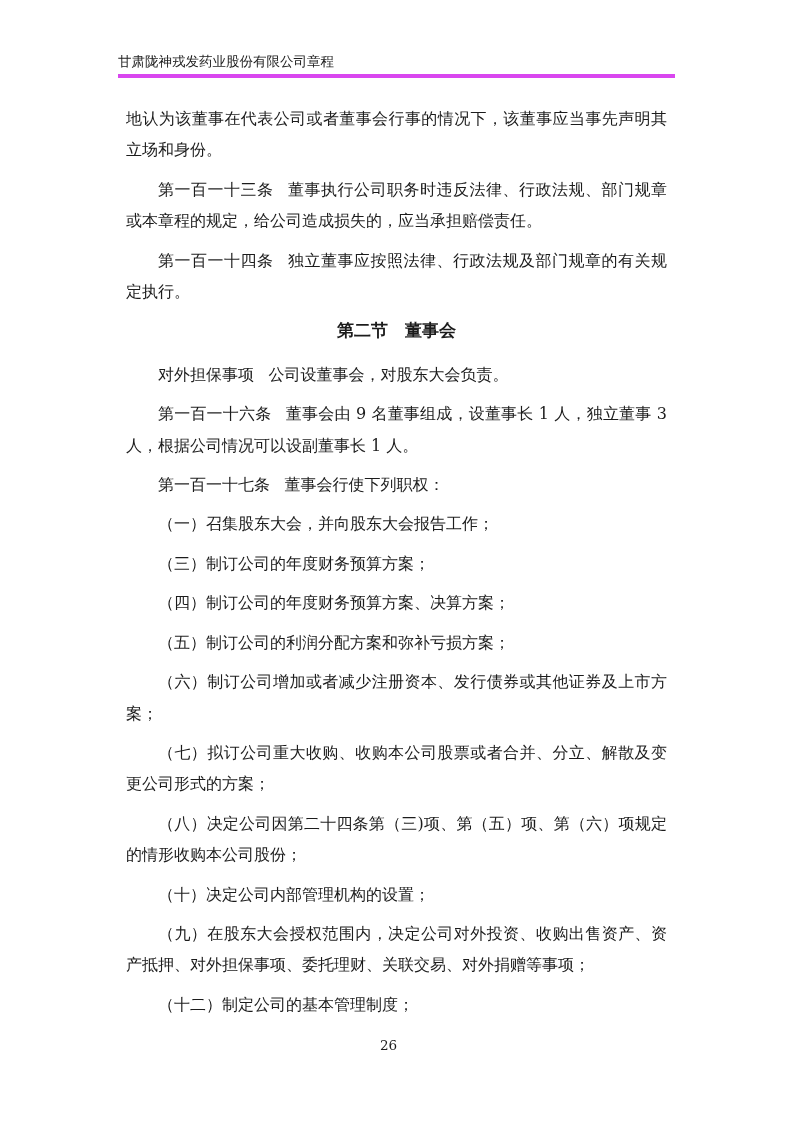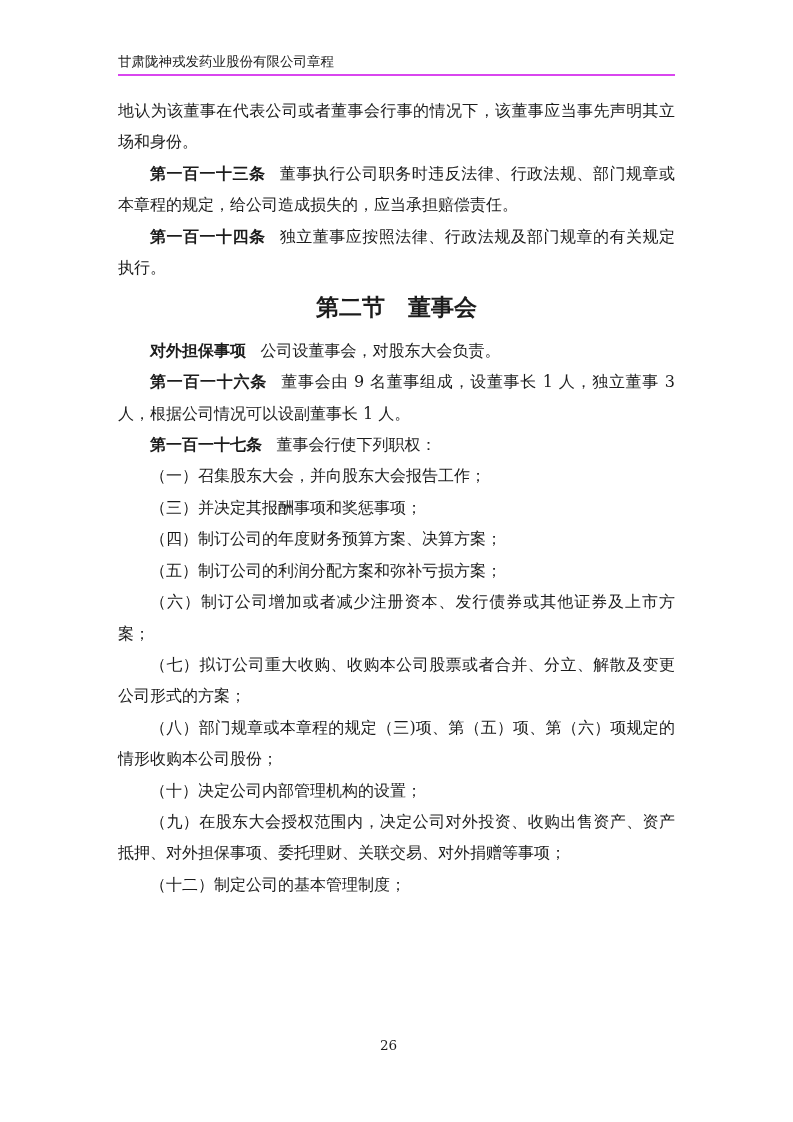--- a/index.html
+++ b/index.html
@@ -17,45 +17,45 @@
     font-family: "DejaVu Serif", "Liberation Serif", serif;
   }
   .page-header {
     position: absolute;
     left: 118px;
     top: 52px;
     width: 557px;
     font-size: 13.5px;
     line-height: 18px;
     padding-bottom: 4px;
-    border-bottom: 2px solid #d946ef;
+    border-bottom: 4px solid #d946ef;
   }
   .doc-body {
     position: absolute;
     left: 118px;
     top: 95px;
     width: 557px;
     font-size: 16px;
     line-height: 31.4px;
     text-align: justify;
   }
   .doc-body p.para {
-    margin: 0;
+    margin: 8px;
     text-indent: 2em;
   }
   .doc-body p.para.no-indent {
     text-indent: 0;
   }
   .article-label {
-    font-weight: bold;
+    font-weight: normal;
     margin-right: 0.9em;
   }
   .section-heading {
     margin: 8px 0 12px 0;
-    font-size: 23px;
+    font-size: 17px;
     font-weight: bold;
     text-align: center;
     text-indent: 0;
     line-height: 31.4px;
   }
   .page-footer {
     position: absolute;
     left: 0;
     right: 16px;
     top: 1036px;
@@ -75,26 +75,26 @@
 
   <div class="doc-body">
       <p class="para no-indent">地认为该董事在代表公司或者董事会行事的情况下，该董事应当事先声明其立场和身份。</p>
       <p class="para"><span class="article-label">第一百一十三条</span>董事执行公司职务时违反法律、行政法规、部门规章或本章程的规定，给公司造成损失的，应当承担赔偿责任。</p>
       <p class="para"><span class="article-label">第一百一十四条</span>独立董事应按照法律、行政法规及部门规章的有关规定执行。</p>
       <h2 class="section-heading">第二节　董事会</h2>
       <p class="para"><span class="article-label">对外担保事项</span>公司设董事会，对股东大会负责。</p>
       <p class="para"><span class="article-label">第一百一十六条</span>董事会由 9 名董事组成，设董事长 1 人，独立董事 3 人，根据公司情况可以设副董事长 1 人。</p>
       <p class="para"><span class="article-label">第一百一十七条</span>董事会行使下列职权：</p>
       <p class="para">（一）召集股东大会，并向股东大会报告工作；</p>
-      <p class="para">（三）并决定其报酬事项和奖惩事项；</p>
+      <p class="para">（三）制订公司的年度财务预算方案；</p>
       <p class="para">（四）制订公司的年度财务预算方案、决算方案；</p>
       <p class="para">（五）制订公司的利润分配方案和弥补亏损方案；</p>
       <p class="para">（六）制订公司增加或者减少注册资本、发行债券或其他证券及上市方案；</p>
       <p class="para">（七）拟订公司重大收购、收购本公司股票或者合并、分立、解散及变更公司形式的方案；</p>
-      <p class="para">（八）部门规章或本章程的规定（三)项、第（五）项、第（六）项规定的情形收购本公司股份；</p>
+      <p class="para">（八）决定公司因第二十四条第（三)项、第（五）项、第（六）项规定的情形收购本公司股份；</p>
       <p class="para">（十）决定公司内部管理机构的设置；</p>
       <p class="para">（九）在股东大会授权范围内，决定公司对外投资、收购出售资产、资产抵押、对外担保事项、委托理财、关联交易、对外捐赠等事项；</p>
       <p class="para">（十二）制定公司的基本管理制度；</p>
     </div>
 
   <div class="page-footer">
     <span>26</span>
   </div>
 
 </div>

